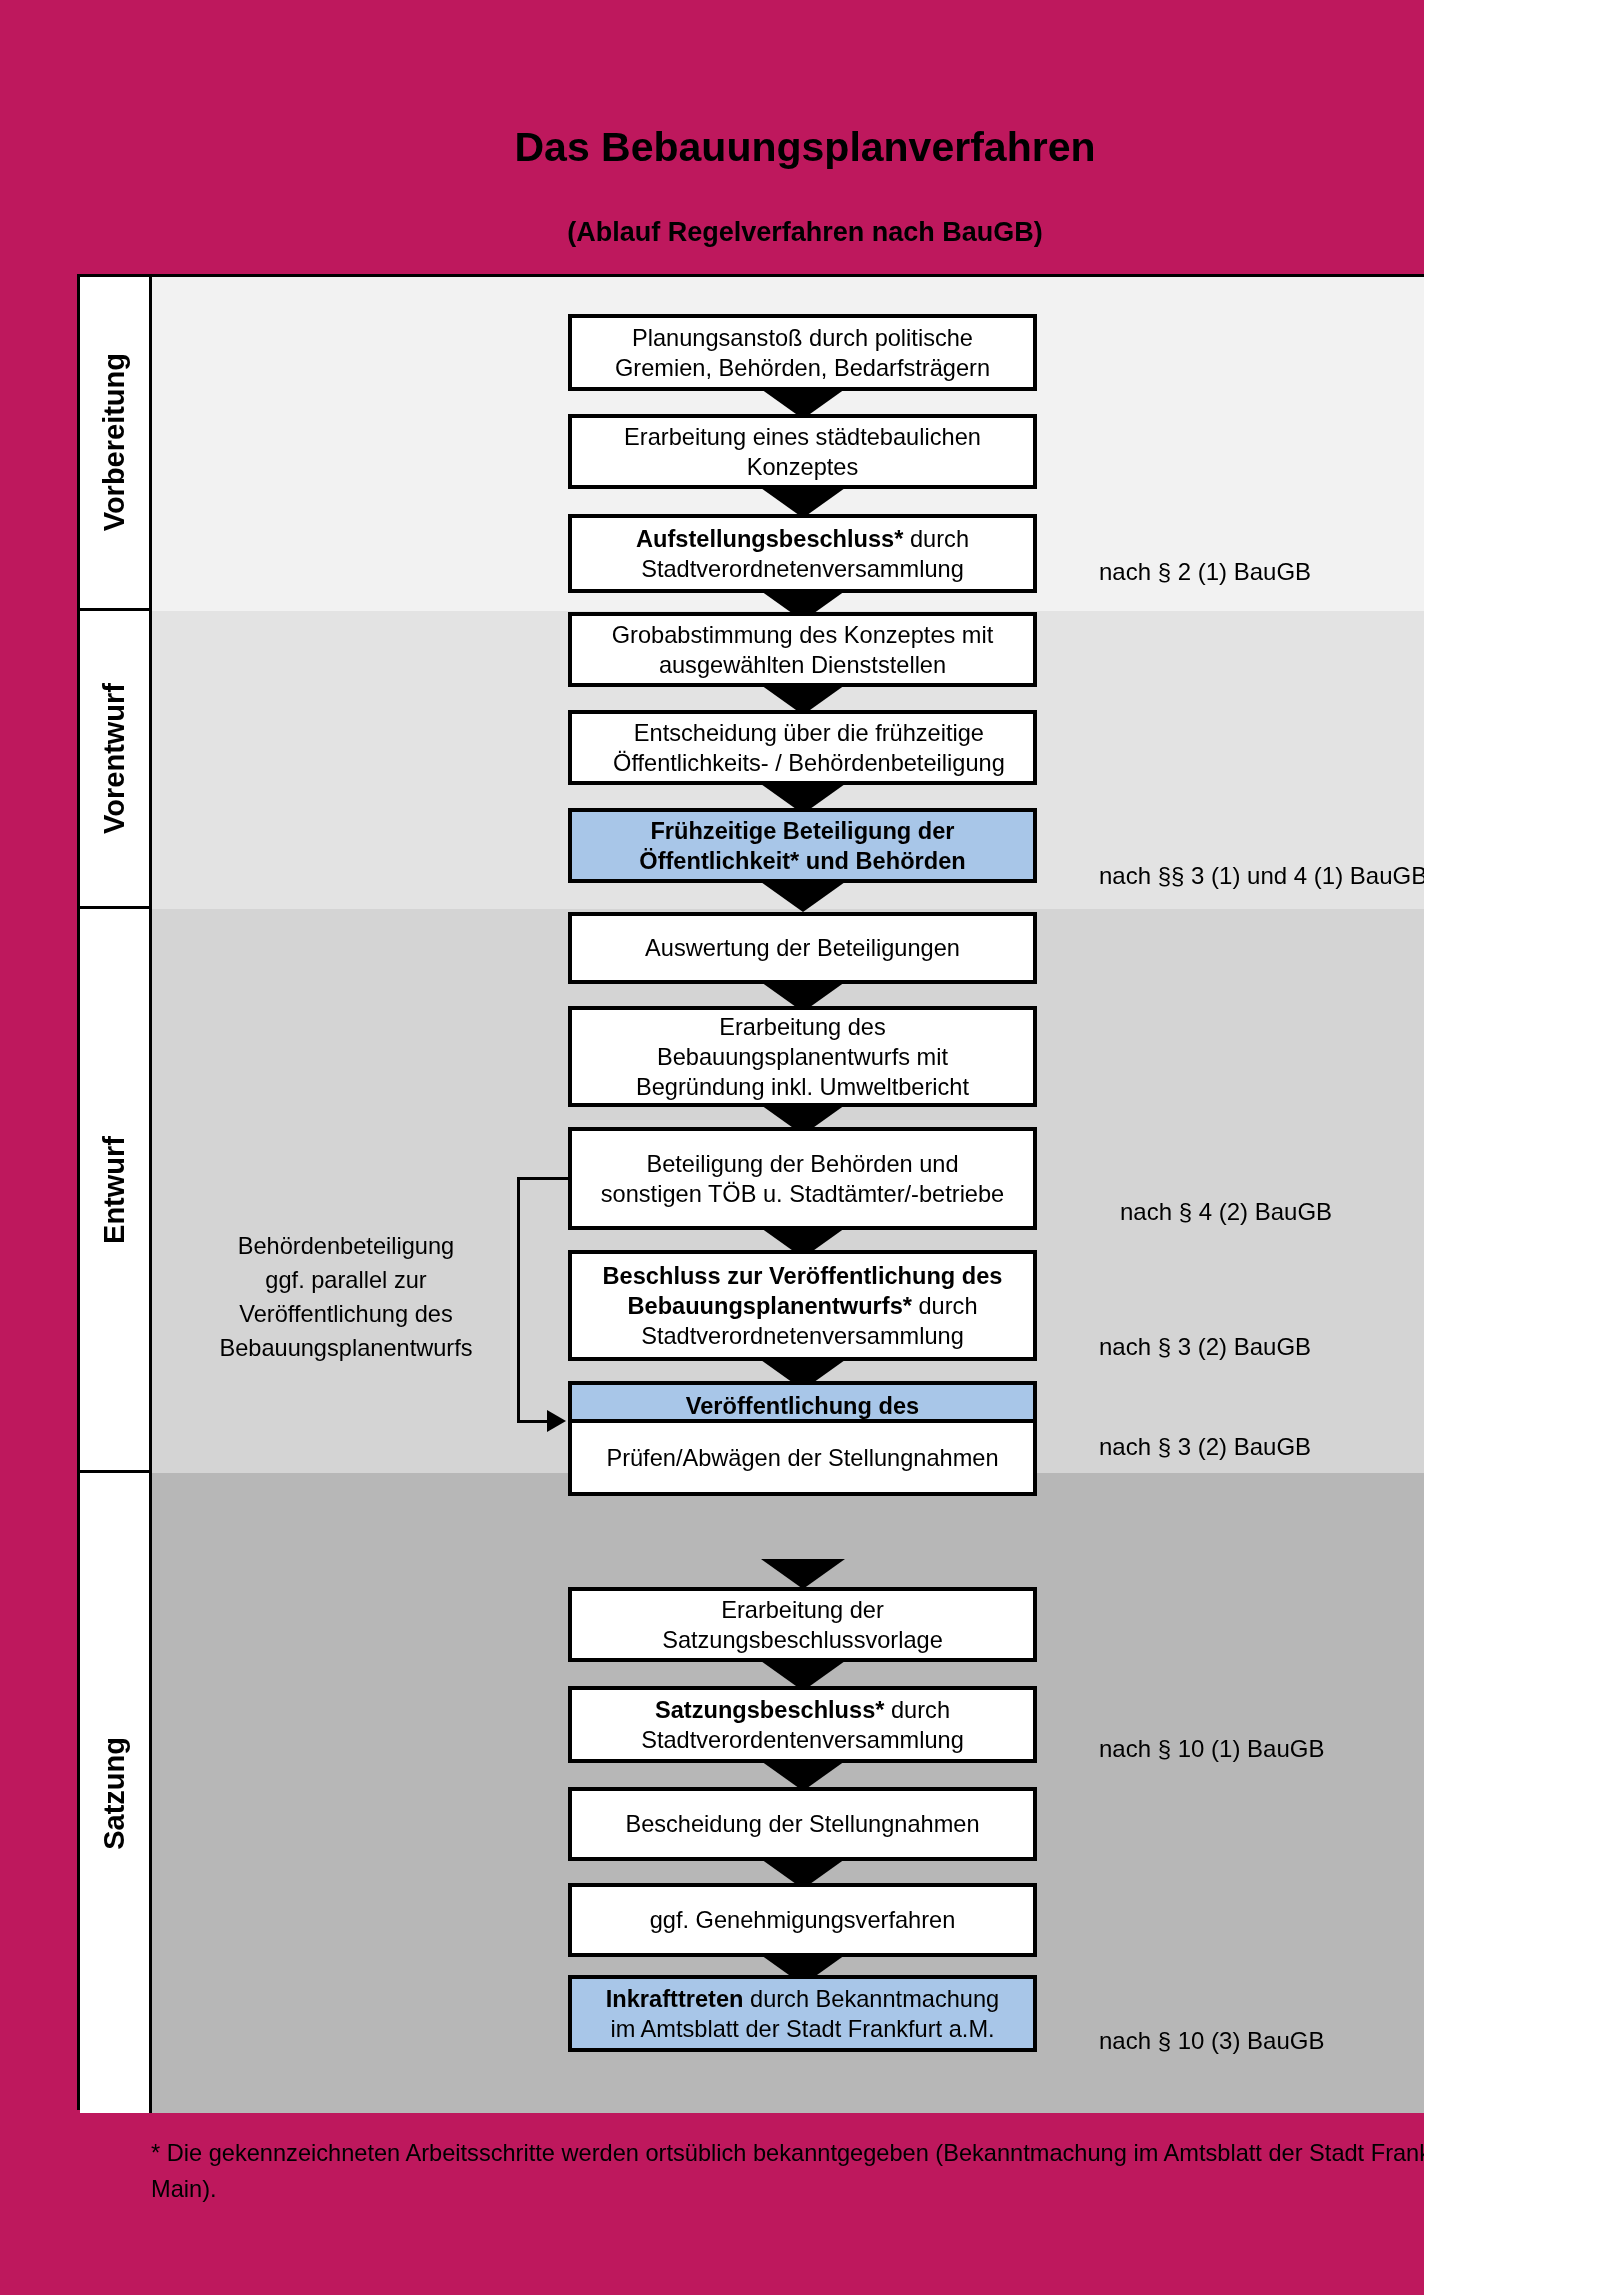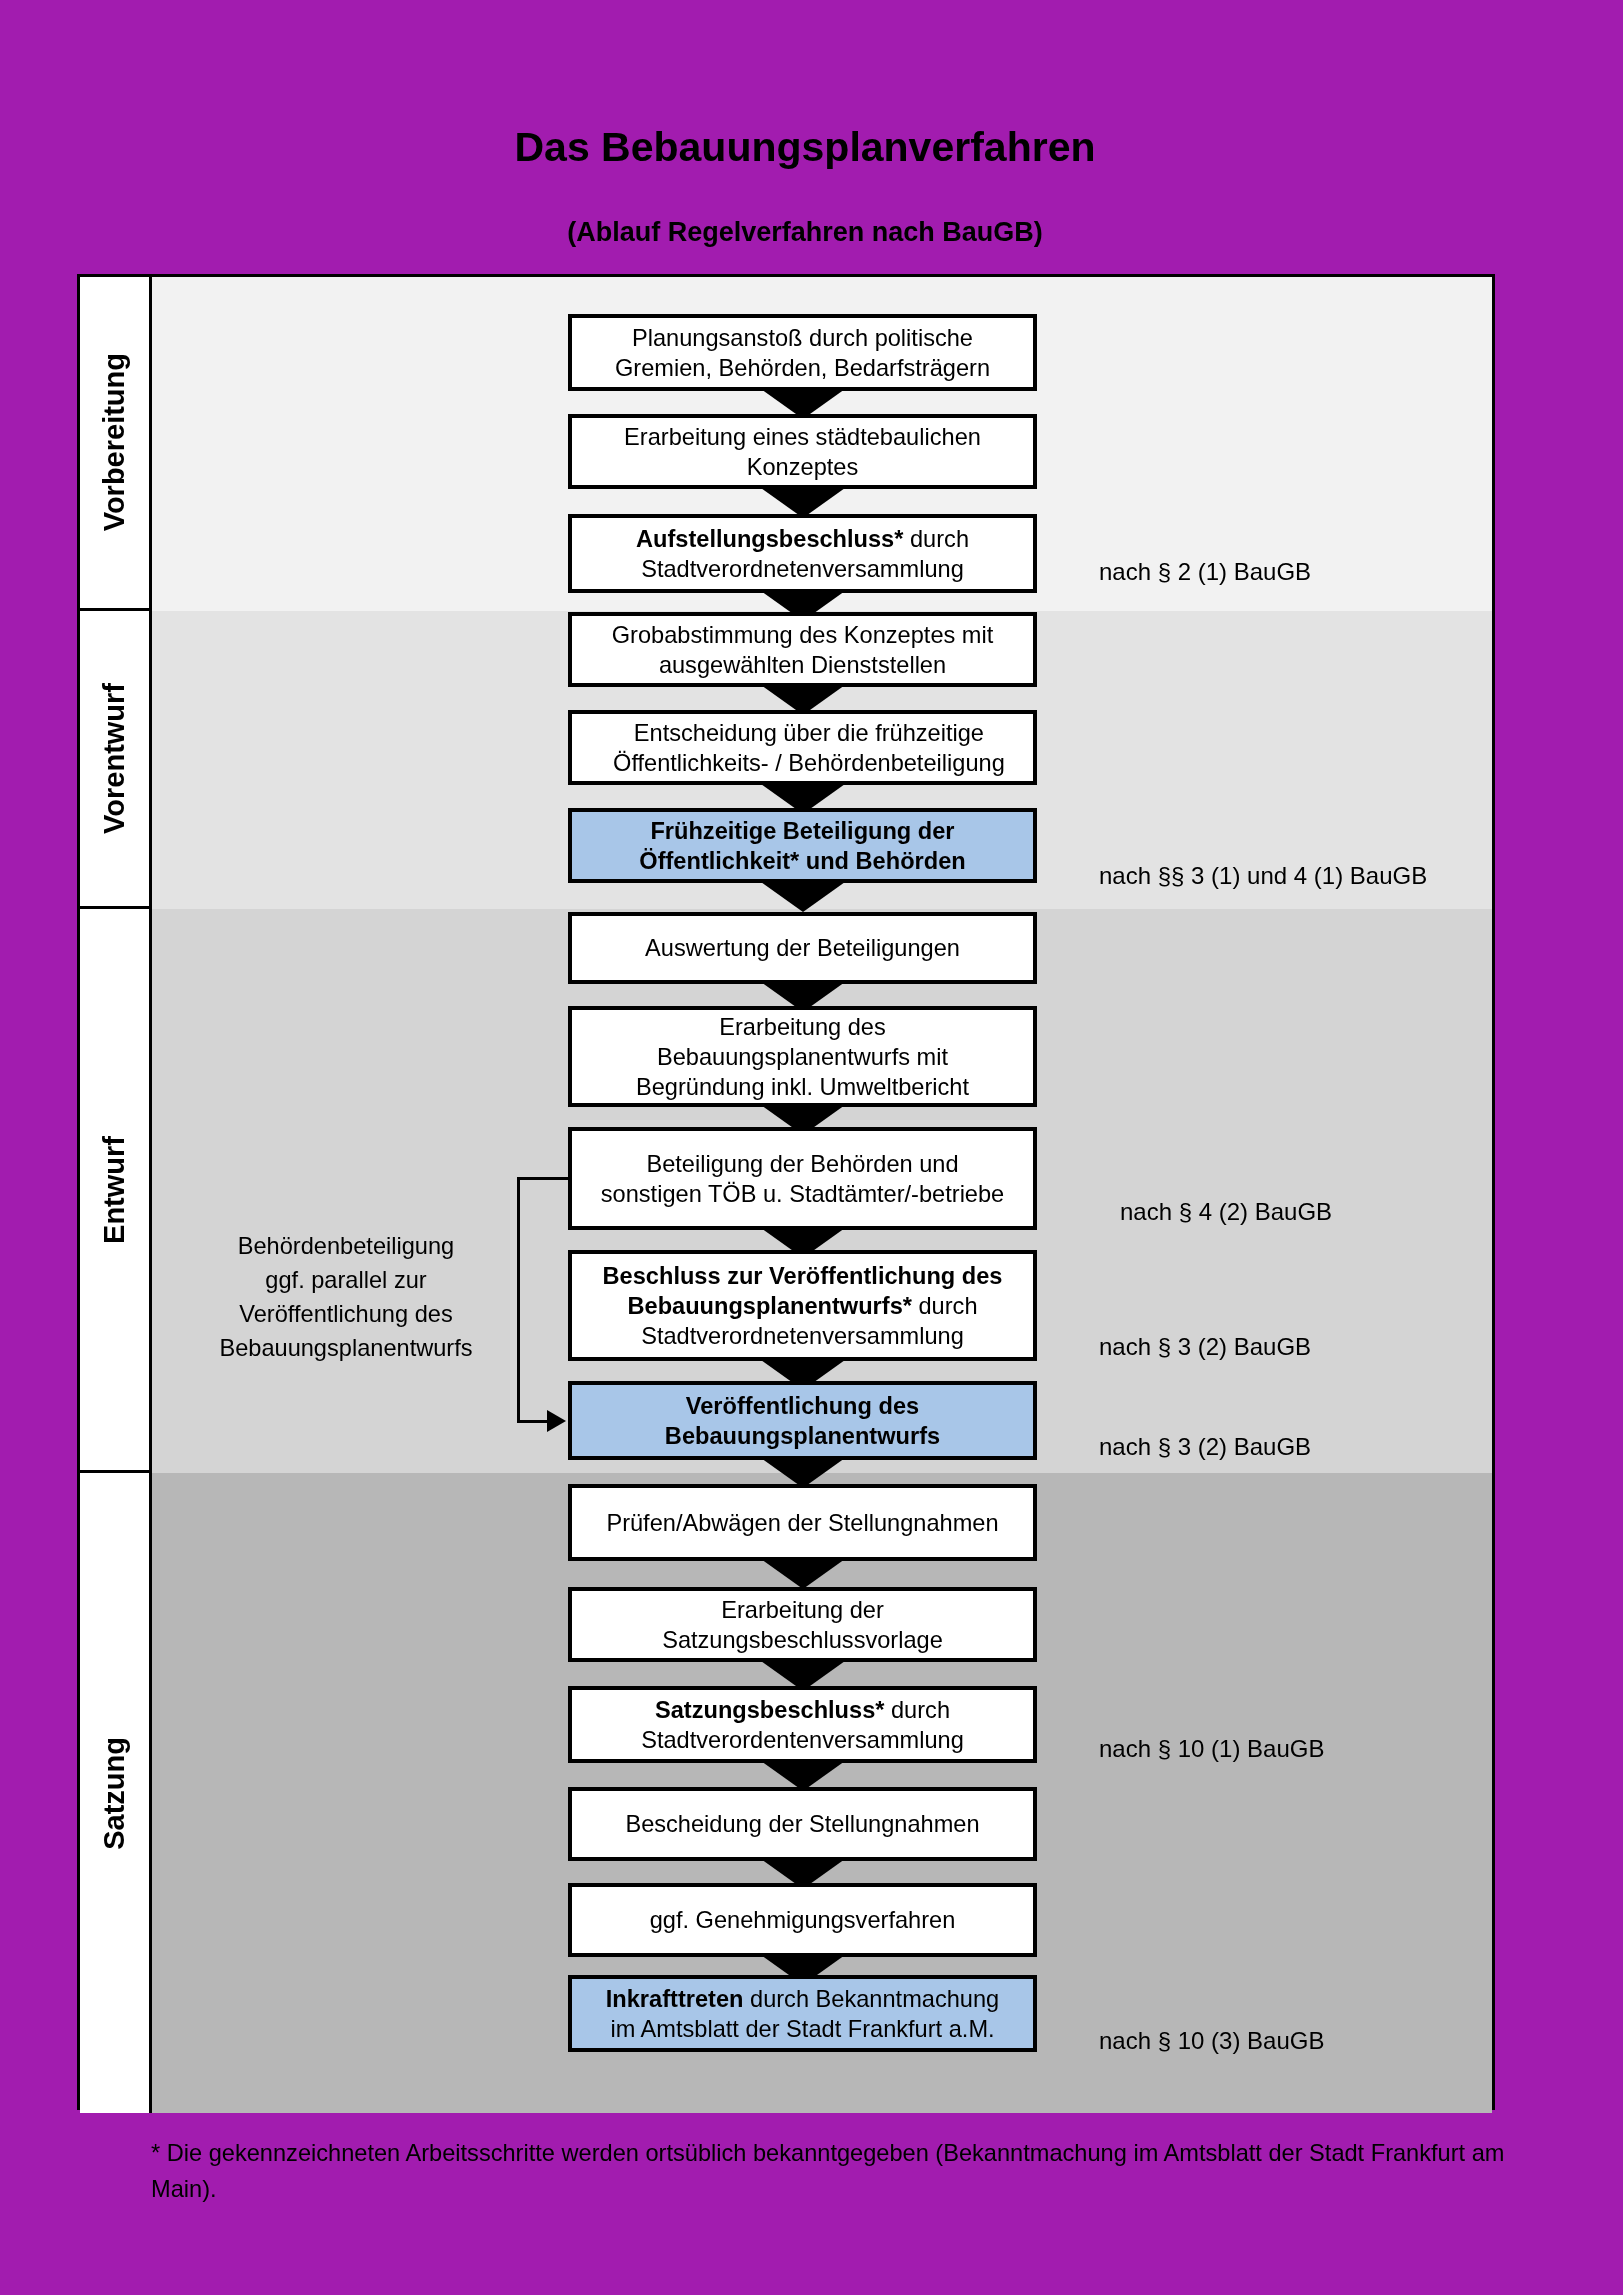--- a/index.html
+++ b/index.html
@@ -1,17 +1,17 @@
 <!DOCTYPE html>
 <html style="font-size:10.5px"><head>
 <meta charset="utf-8">
 <style>
   html,body{margin:0;padding:0;background:#ffffff;}
   .page{
-    position:relative;width:1623px;height:2295px;background:#a21caf;
+    position:relative;width:1424px;height:2295px;background:#be185d;
     font-family:"Liberation Sans", sans-serif;color:#000;overflow:hidden;
   }
   .title{
     position:absolute;top:124px;left:0;width:1610px;text-align:center;
     font-size:41px;font-weight:bold;letter-spacing:0px;
   }
   .subtitle{
     position:absolute;top:217px;left:0;width:1610px;text-align:center;
     font-size:27px;font-weight:bold;
   }
@@ -112,21 +112,21 @@
         <div class="step-box" style="left: 488px; top: 850px; width: 469px; height: 103px;"><div><span>Beteiligung der Behörden und
 sonstigen TÖB u. Stadtämter/-betriebe</span></div></div>
         <div class="flow-arrow" style="left: 681px; top: 951px;"></div>
         <div class="step-box" style="left: 488px; top: 973px; width: 469px; height: 111px;"><div><span class="b">Beschluss zur Veröffentlichung des
 Bebauungsplanentwurfs*</span><span> durch
 Stadtverordnetenversammlung</span></div></div>
         <div class="flow-arrow" style="left: 681px; top: 1083px;"></div>
         <div class="step-box" style="left: 488px; top: 1104px; width: 469px; height: 79px; background: rgb(168, 198, 232);"><div><span class="b">Veröffentlichung des
 Bebauungsplanentwurfs</span></div></div>
         <div class="flow-arrow" style="left: 681px; top: 1181px;"></div>
-        <div class="step-box" style="left: 488px; top: 1207px; width: 469px; height: 77px;"><div><span>Prüfen/Abwägen der Stellungnahmen</span></div></div>
+        <div class="step-box" style="left: 488px; top: 1142px; width: 469px; height: 77px;"><div><span>Prüfen/Abwägen der Stellungnahmen</span></div></div>
         <div class="flow-arrow" style="left: 681px; top: 1282px;"></div>
         <div class="step-box" style="left: 488px; top: 1310px; width: 469px; height: 75px;"><div><span>Erarbeitung der
 Satzungsbeschlussvorlage</span></div></div>
         <div class="flow-arrow" style="left: 681px; top: 1384px;"></div>
         <div class="step-box" style="left: 488px; top: 1409px; width: 469px; height: 77px;"><div><span class="b">Satzungsbeschluss*</span><span> durch
 Stadtverordentenversammlung</span></div></div>
         <div class="flow-arrow" style="left: 681px; top: 1484px;"></div>
         <div class="step-box" style="left: 488px; top: 1510px; width: 469px; height: 74px;"><div><span>Bescheidung der Stellungnahmen</span></div></div>
         <div class="flow-arrow" style="left: 681px; top: 1582px;"></div>
         <div class="step-box" style="left: 488px; top: 1606px; width: 469px; height: 74px;"><div><span>ggf. Genehmigungsverfahren</span></div></div>

